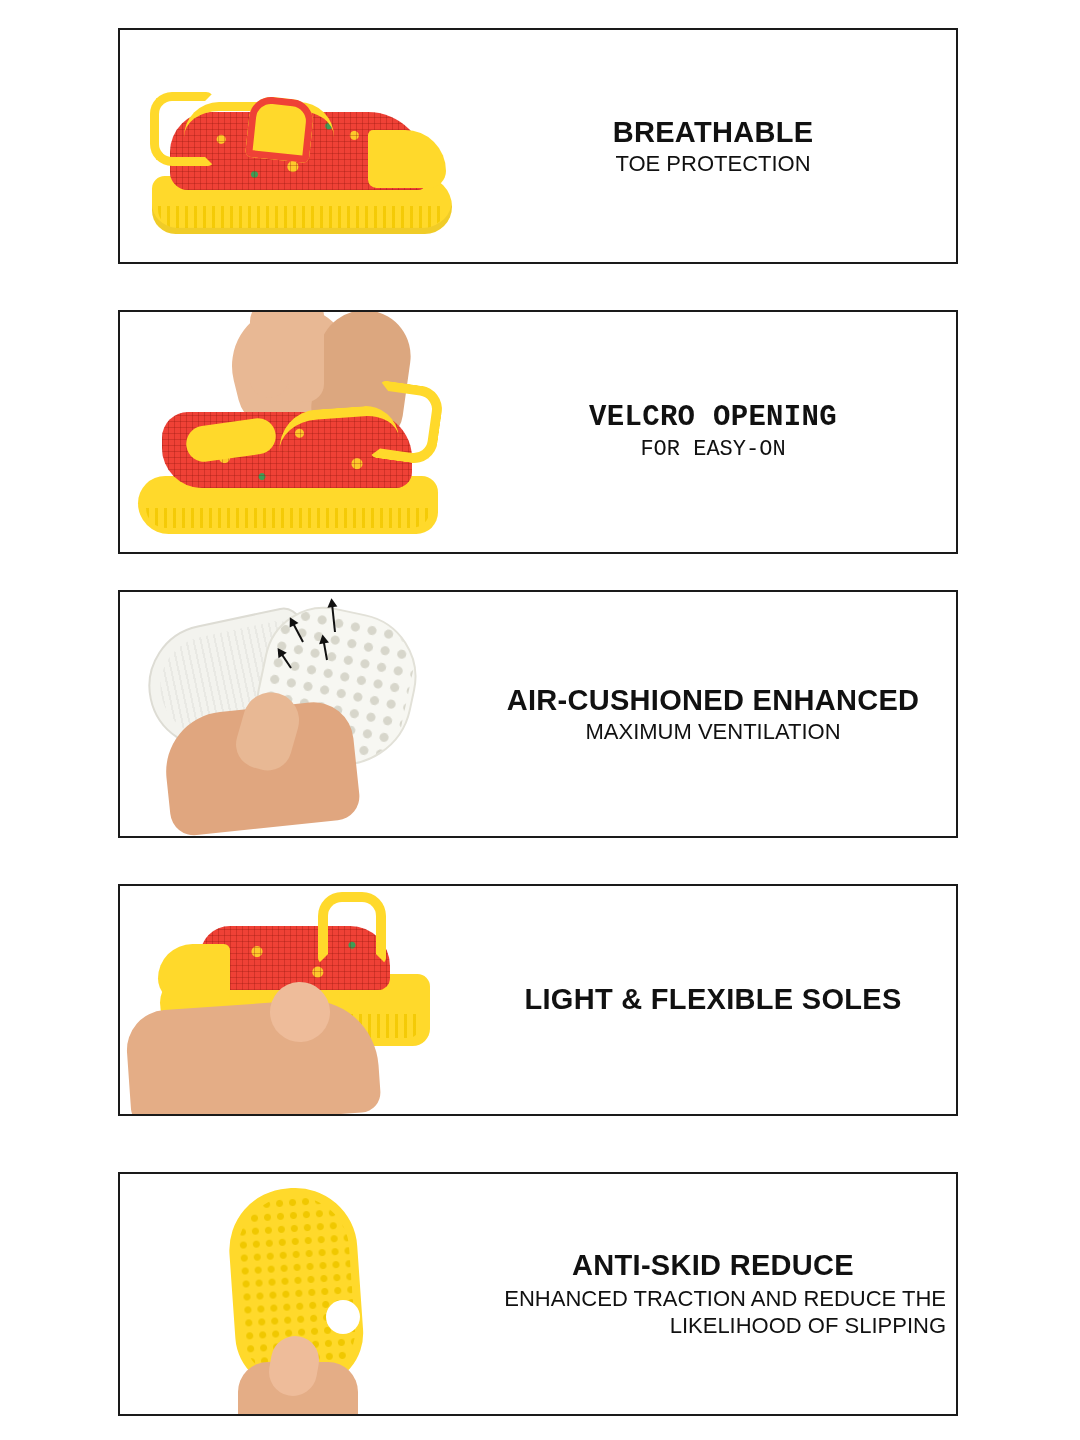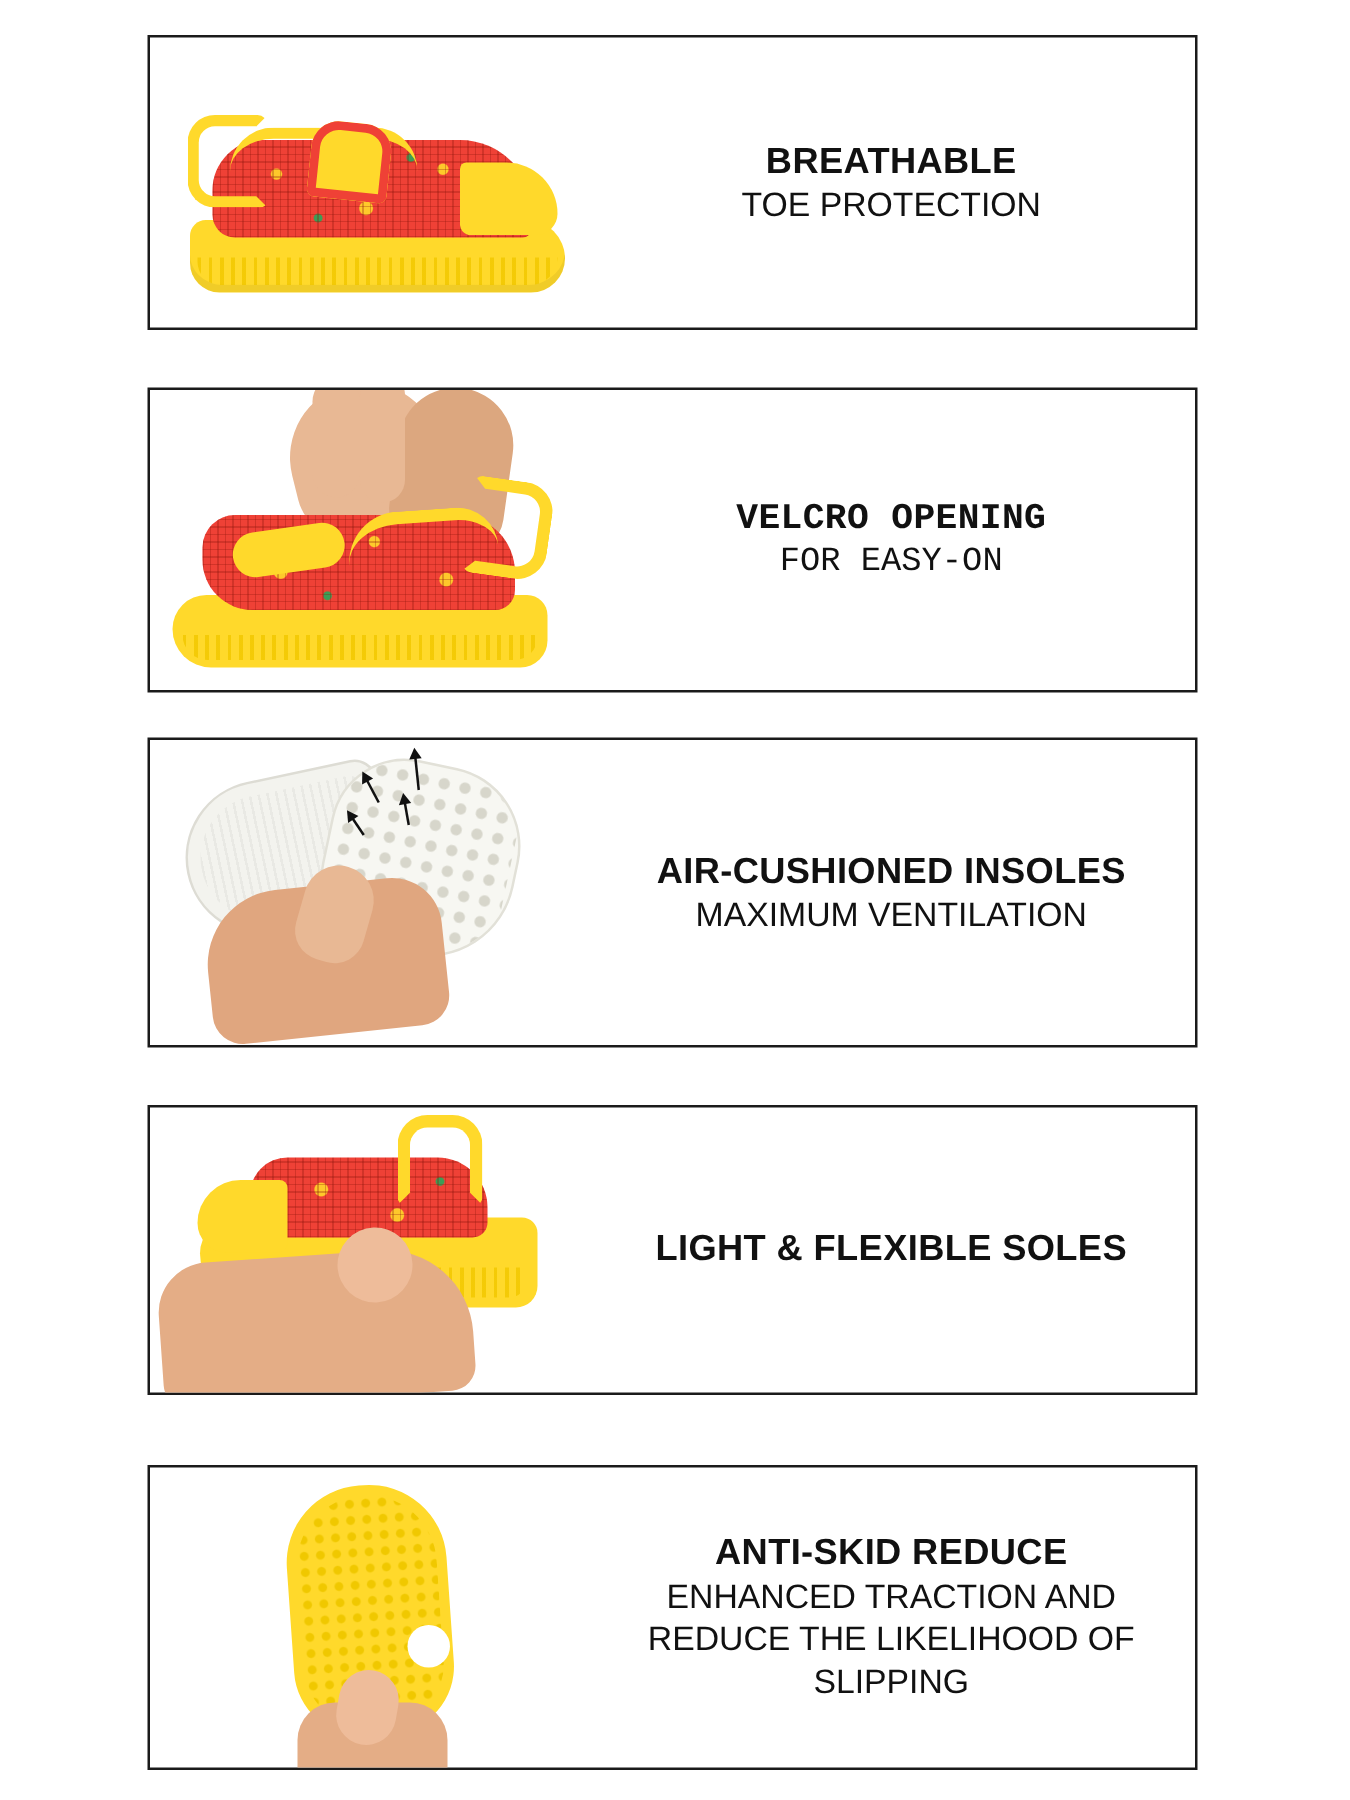--- a/index.html
+++ b/index.html
@@ -54,27 +54,27 @@
     box-sizing: border-box;
   }
   .headline {
     font-size: 29px;
     font-weight: bold;
     color: #111111;
     letter-spacing: 0.3px;
     line-height: 1.18;
   }
   .subline {
-    font-size: 27px;
+    font-size: 22px;
     font-weight: normal;
     color: #111111;
     line-height: 1.2;
     margin-top: 2px;
   }
-  .subline.multi { line-height: 1.25; }
+  .subline.multi { line-height: 1.25; text-align: right; }
 
   
   .stage {
     position: absolute;
     inset: 0;
   }
 
   
   .shoe1 {
     position: absolute;
@@ -496,21 +496,21 @@
         <div class="insole-holes"></div>
         <div class="arrow a1"></div>
         <div class="arrow a2"></div>
         <div class="arrow a3"></div>
         <div class="arrow a4"></div>
         <div class="hand3"></div>
         <div class="thumb3"></div>
       </div>
     </div>
     <div class="text-cell">
-      <div class="headline">AIR-CUSHIONED INSOLES</div>
+      <div class="headline">AIR-CUSHIONED ENHANCED</div>
       <div class="subline">MAXIMUM VENTILATION</div>
     </div>
   </div>
 
   <div class="feature-row row-4">
     <div class="img-cell">
       <div class="stage">
         <div class="shoe4">
           <div class="s4-sole"></div>
           <div class="s4-upper">

